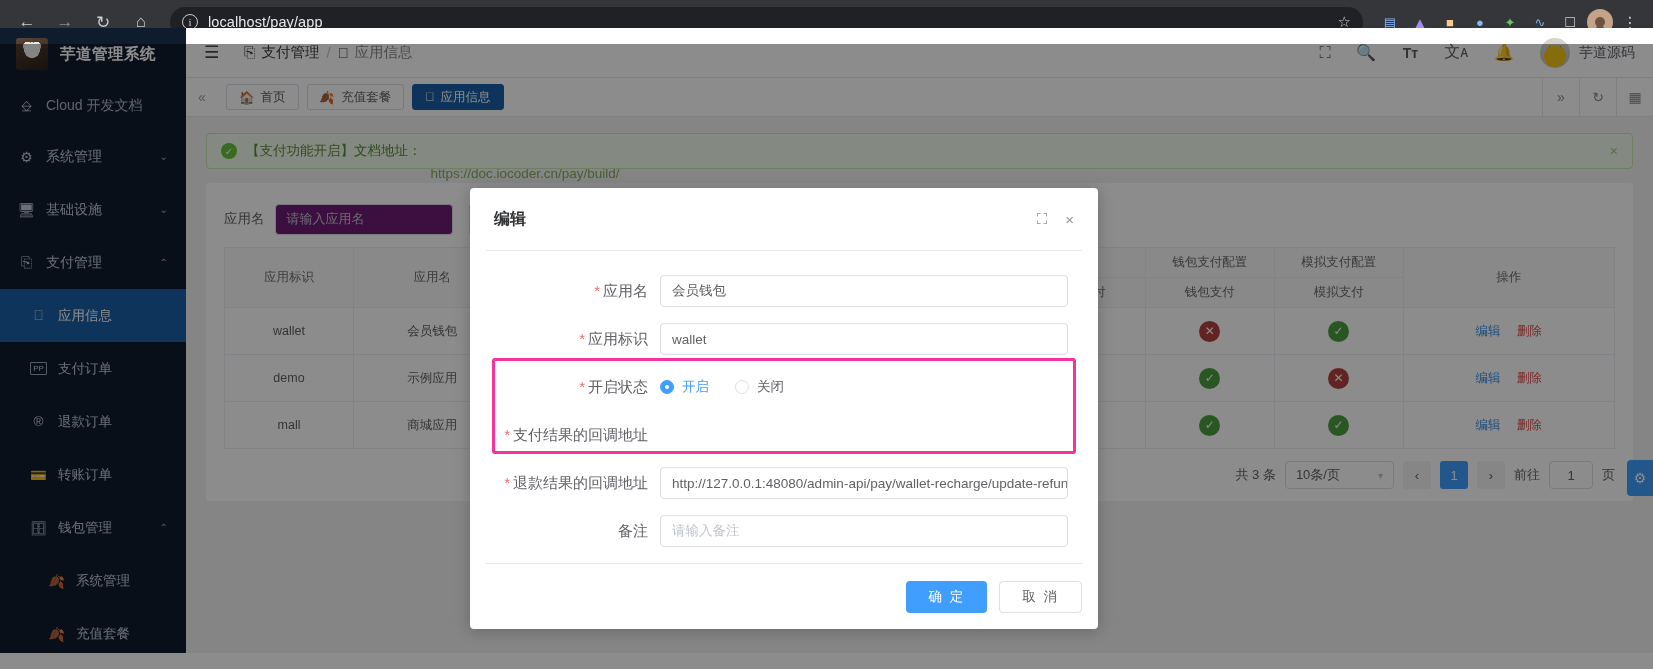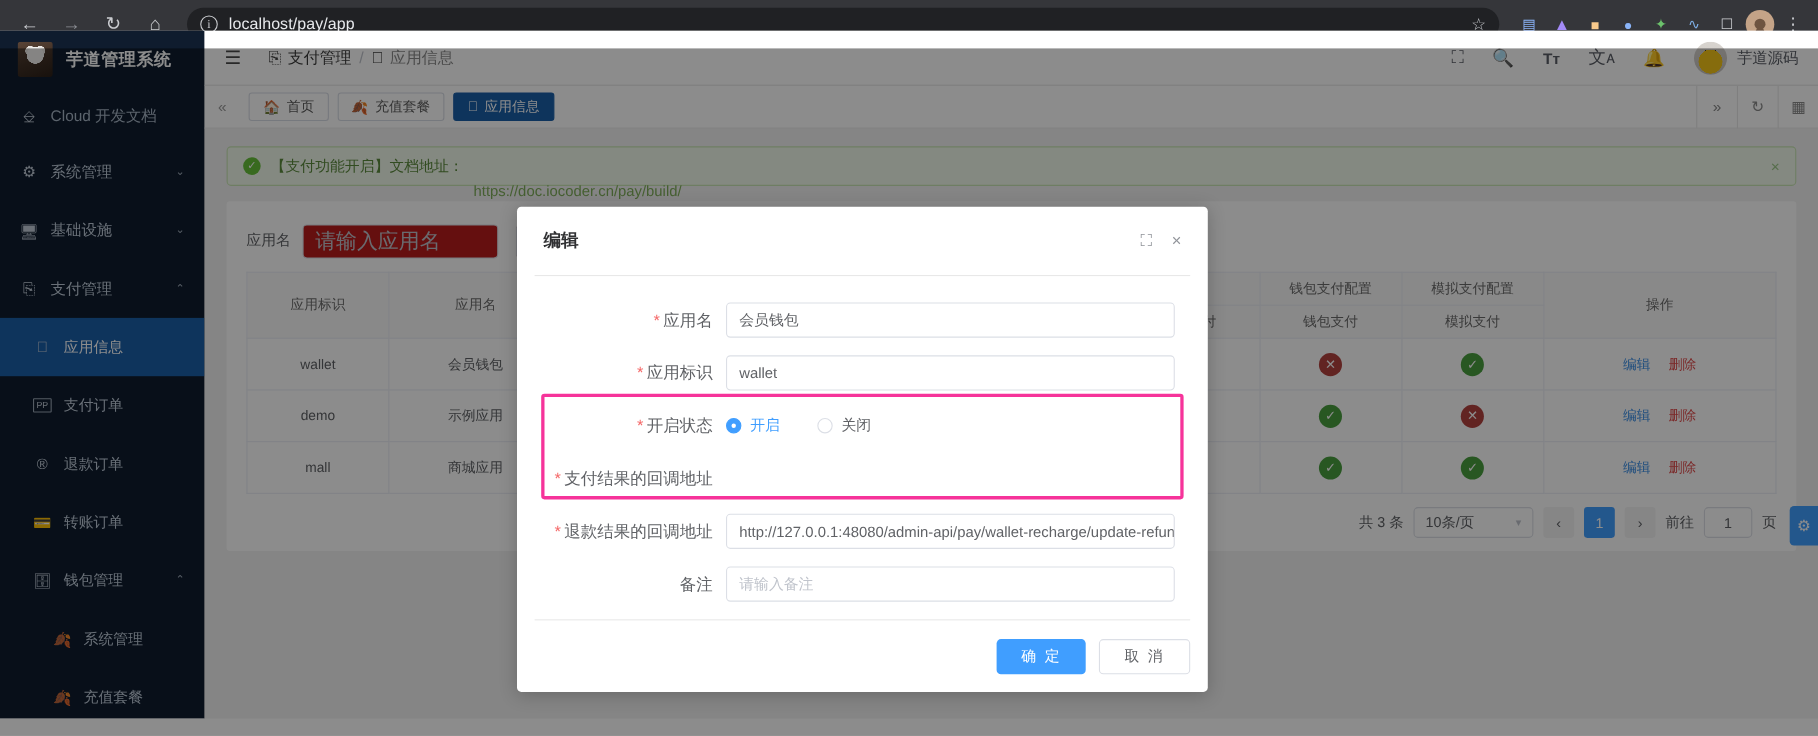--- a/index.html
+++ b/index.html
@@ -137,22 +137,22 @@
   }
   .alert-link { color:#7fae5a;margin-top:44px; }
   .alert-x { margin-left:auto; color:#9ec88a; font-size:14px; }
 
   .card {
     margin-top:14px; background:#fff; border-radius:3px; padding:14px 18px 0 18px;
   }
   .filter-row { display:flex; align-items:center; gap:10px; height:44px; }
   .fl-label { font-size:13.5px; color:#606266; }
   .fl-input {
-    height:31px; border:1px solid #dcdfe6; border-radius:4px; background:#b91c1c;
-    display:flex; align-items:center; padding:0 11px; font-size:19px; color:#c0c4cc;
+    height:31px; border:1px solid #dcdfe6; border-radius:4px; background:#701a75;
+    display:flex; align-items:center; padding:0 11px; font-size:13px; color:#c0c4cc;
   }
   .btn {
     height:31px; border:1px solid #dcdfe6; border-radius:4px; background:#fff;
     display:flex; align-items:center; gap:6px; padding:0 15px;
     font-size:13px; color:#5c5c5c; font-weight:bold;
   }
   .btn-primary { background:#ecf5ff; border-color:#b3d8ff; color:#409eff; }
 
   
   .tbl { margin-top:6px; width:100%; border-collapse:collapse; table-layout:fixed; }
@@ -204,21 +204,21 @@
     width:160px; text-align:right; padding-right:12px; font-size:15px; color:#606266; flex:none;
     white-space:nowrap;
   }
   .req { color:#f56c6c; margin-right:3px; }
   .finput {
     flex:1; height:32px; border:1px solid #dcdfe6; border-radius:4px;
     display:flex; align-items:center; padding:0 11px;
     font-size:13.5px; color:#606266; overflow:hidden; white-space:nowrap;
   }
   .finput.ph { color:#c0c4cc; }
-  .radio-wrap { flex:1; display:flex; align-items:center; gap:34px; }
+  .radio-wrap { flex:1; display:flex; align-items:center; gap:26px; }
   .radio { display:flex; align-items:center; gap:8px; font-size:13.5px; color:#606266; }
   .radio .dot { width:14px;height:14px;border-radius:50%;border:1px solid #dcdfe6;background:#fff;flex:none; }
   .radio.on .dot { border-color:#409eff;background:#409eff;position:relative; }
   .radio.on .dot::after{content:"";position:absolute;left:4px;top:4px;width:4px;height:4px;border-radius:50%;background:#fff;}
   .radio.on span { color:#409eff; }
 
   .hl-box {
     position:absolute; left:22px; top:107px; width:584px; height:96px;
     border:3px solid #f6339a; border-radius:3px; pointer-events:none;
   }

